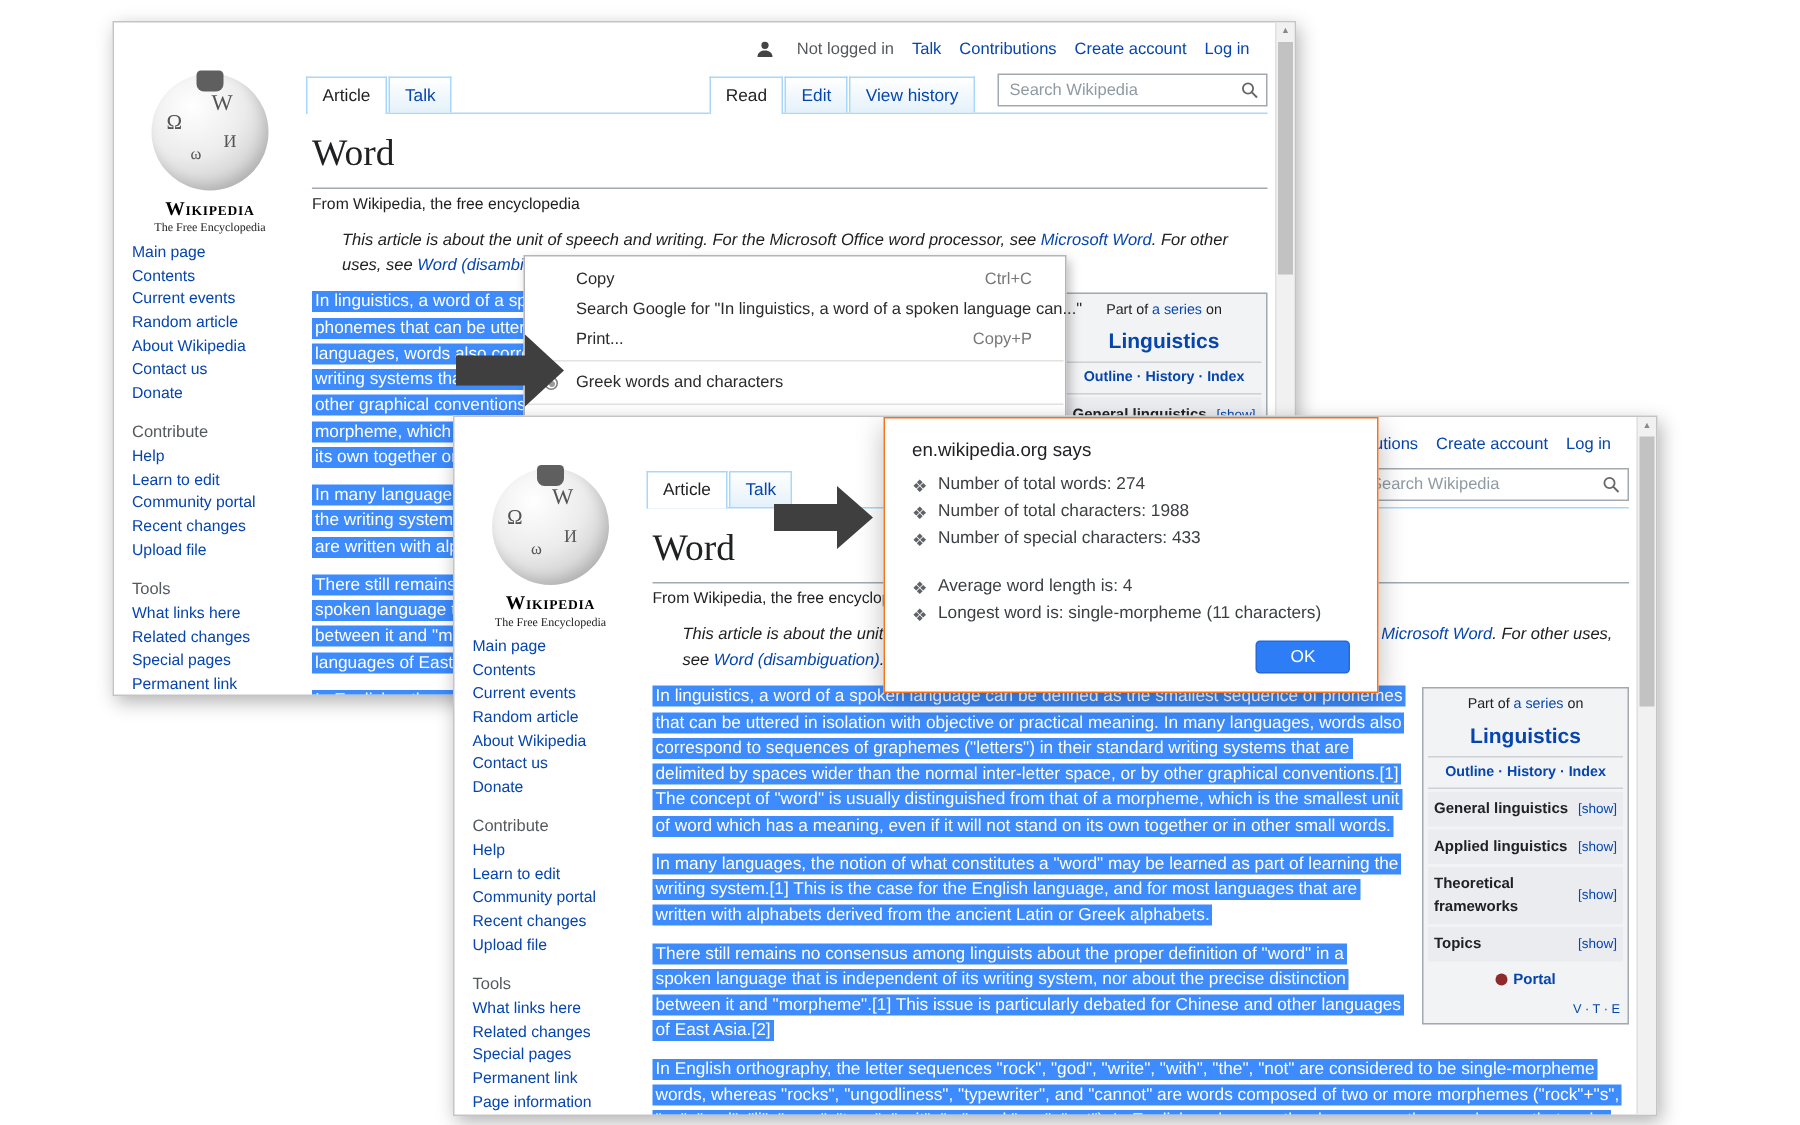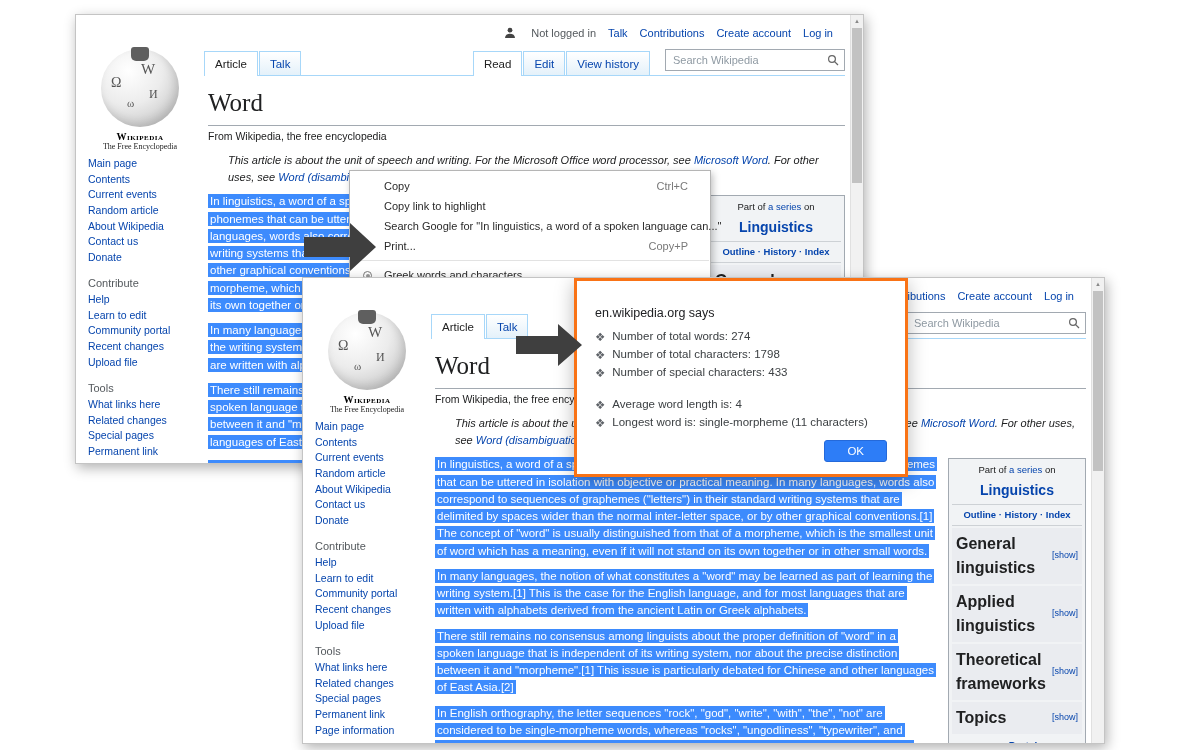--- a/index.html
+++ b/index.html
@@ -18,21 +18,21 @@
   .person-icon{width:12px;height:12px;display:inline-block;vertical-align:-2px;margin-right:3px;}
   .layout{display:flex;}
   .sb{width:104px;flex:0 0 104px;padding:2px 4px 0 12px;font-size:10.5px;}
   .globe{width:78px;height:78px;border-radius:50%;margin:2px auto 4px;position:relative;
          background:radial-gradient(circle at 35% 28%,#ffffff 0%,#ececec 45%,#cfcfcf 75%,#b3b3b3 100%);
          box-shadow:inset -3px -4px 8px rgba(0,0,0,.12);}
   .globe .gl{position:absolute;font-family:"Liberation Serif",serif;color:#555;}
   .globe .notch{position:absolute;left:30px;top:-2px;width:18px;height:14px;background:#5f5f5f;
                 border-radius:3px 3px 5px 5px;}
   .wordmark{font-family:"Liberation Serif",serif;font-variant:small-caps;font-weight:bold;
-            font-size:10px;text-align:center;letter-spacing:.5px;color:#000;}
+            font-size:13px;text-align:center;letter-spacing:.5px;color:#000;}
   .tagline{font-family:"Liberation Serif",serif;font-size:8px;text-align:center;color:#222;margin-bottom:6px;}
   .sb-list div{margin:2.5px 0;color:#0645ad;line-height:1.25;}
   .sb-list div.hd{color:#54595d;font-size:11px;margin-top:13px;}
   .main{flex:1;min-width:0;padding:0 18px 0 8px;}
   .tabsrow{display:flex;align-items:flex-end;justify-content:space-between;
            border-bottom:1px solid #a7d7f9;height:30px;}
   .tabs{display:flex;align-items:flex-end;}
   .tab{padding:6px 10px 5px;font-size:11.5px;color:#0645ad;white-space:nowrap;
        background:linear-gradient(#ffffff,#e4f1fa);border:1px solid #a7d7f9;border-bottom:none;margin-right:1px;}
   .tab.active{background:#fff;color:#222;padding-bottom:6px;margin-bottom:-1px;}
@@ -48,21 +48,21 @@
   .subtitle{font-size:10.5px;margin:3px 0 8px;}
   .hatnote{font-style:italic;font-size:11px;padding-left:20px;margin:0 0 8px;}
   .infobox{float:right;width:130px;margin:2px 0 8px 12px;border:1px solid #a2a9b1;background:#f1f3f5;
            font-size:10px;text-align:center;padding:4px 3px 3px;}
   .ib-top{font-size:9.5px;margin-bottom:2px;}
   .ib-title{color:#0645ad;font-weight:bold;font-size:14px;margin-bottom:3px;}
   .ib-nav{color:#0645ad;font-weight:bold;font-size:9.5px;border-top:1px solid #cdd1d5;
           border-bottom:1px solid #cdd1d5;padding:3px 0;margin-bottom:2px;background:#f1f3f5;}
   .ib-row{display:flex;justify-content:space-between;align-items:center;background:#eaecf0;
           padding:4px 4px;margin-top:2px;}
-  .ib-label{font-weight:bold;font-size:16px;text-align:left;}
+  .ib-label{font-weight:bold;font-size:10px;text-align:left;}
   .show{font-size:9px;}
   .ib-portal{padding:5px 0 3px;font-weight:bold;}
   .portal-icon{display:inline-block;width:8px;height:8px;border-radius:50%;background:#8d2a2a;
                vertical-align:-1px;margin-right:4px;}
   .ib-vte{text-align:right;font-size:8.5px;color:#0645ad;padding:2px 2px 0;}
   .para{margin:0 0 8px;}
   .hl{background:#3d8bfd;color:#fff;padding:1px 2px;
       box-decoration-break:clone;-webkit-box-decoration-break:clone;}
   .scrollbar{position:absolute;right:0;top:0;bottom:0;width:12px;background:#f1f1f1;
              border-left:1px solid #e0e0e0;font-size:6px;color:#888;text-align:center;}
@@ -76,22 +76,22 @@
   .mi{display:flex;justify-content:space-between;padding:4px 22px 4px 34px;white-space:nowrap;}
   .mi .sc{color:#787878;}
   .sep{border-top:1px solid #e2e2e2;margin:4px 1px;}
   .mi.ext{position:relative;}
   .ext-icon{position:absolute;left:13px;top:6px;width:7px;height:7px;border:1.5px solid #7a7a7a;
             border-radius:50%;}
   .ext-icon::after{content:"";position:absolute;left:1.5px;top:1.5px;width:4px;height:4px;
                    border-radius:50%;background:#9a9a9a;}
 
   
-  .dialog{position:absolute;left:271px;top:0;width:292px;background:#fff;border:3px solid #f97316;
-          box-shadow:0 5px 18px rgba(0,0,0,.28);padding:25px 18px 12px;z-index:6;
+  .dialog{position:absolute;left:286px;top:0;width:292px;background:#fff;border:1px solid #f97316;
+          box-shadow:0 5px 18px rgba(0,0,0,.28);padding:14px 18px 12px;z-index:6;
           font-size:11.5px;color:#3c4043;}
   .dlg-title{font-size:12.5px;color:#202124;margin-bottom:10px;}
   .dlg-line{display:flex;gap:7px;margin:4px 0;}
   .dlg-bullet{color:#5f6368;}
   .dlg-gap{height:10px;}
   .ok{display:block;margin:10px 0 0 auto;background:#2d7df7;border:1px solid #2469da;color:#fff;
       font-size:11.5px;font-family:"Liberation Sans",sans-serif;padding:4px 22px;border-radius:3px;cursor:pointer;}
 
   .arrow-icon{position:absolute;z-index:7;}
 </style>
@@ -216,24 +216,20 @@
     <div class="sc-thumb" style="top:13px;height:155px;"></div>
   </div>
   <div class="ctxmenu">
     <div>
 
         <div class="mi">
           <span class="lbl">Copy</span>
           <span class="sc">Ctrl+C</span>
         </div>
 
-        <div class="mi">
-          <span class="lbl">Copy link to highlight</span>
-          <span class="sc"></span>
-        </div>
 
         <div class="mi">
           <span class="lbl">Search Google for "In linguistics, a word of a spoken language can..."</span>
           <span class="sc"></span>
         </div>
 
         <div class="mi">
           <span class="lbl">Print...</span>
           <span class="sc">Copy+P</span>
         </div>
@@ -379,21 +375,21 @@
     <div class="dlg-title">en.wikipedia.org says</div>
     <div>
 
         <div class="dlg-line">
           <span class="dlg-bullet">❖</span>
           <span>Number of total words: 274</span>
         </div>
 
         <div class="dlg-line">
           <span class="dlg-bullet">❖</span>
-          <span>Number of total characters: 1798</span>
+          <span>Number of total characters: 1988</span>
         </div>
 
         <div class="dlg-line">
           <span class="dlg-bullet">❖</span>
           <span>Number of special characters: 433</span>
         </div>
 
     </div>
     <div class="dlg-gap"></div>
     <div>

